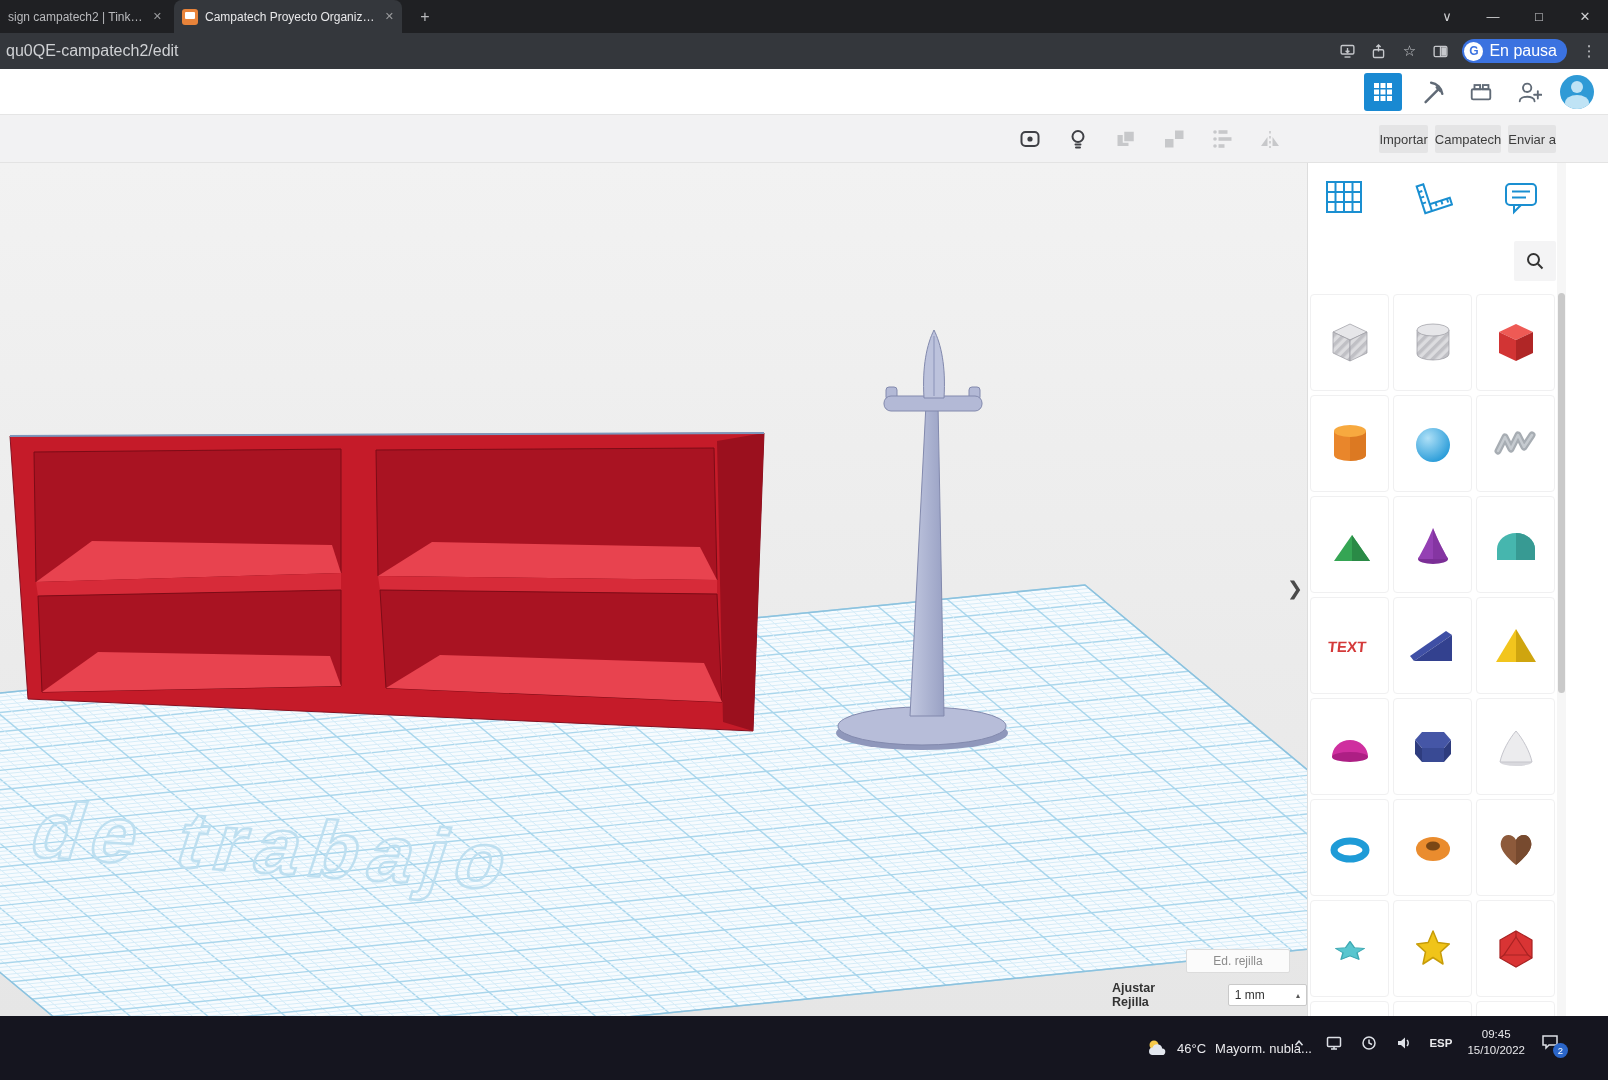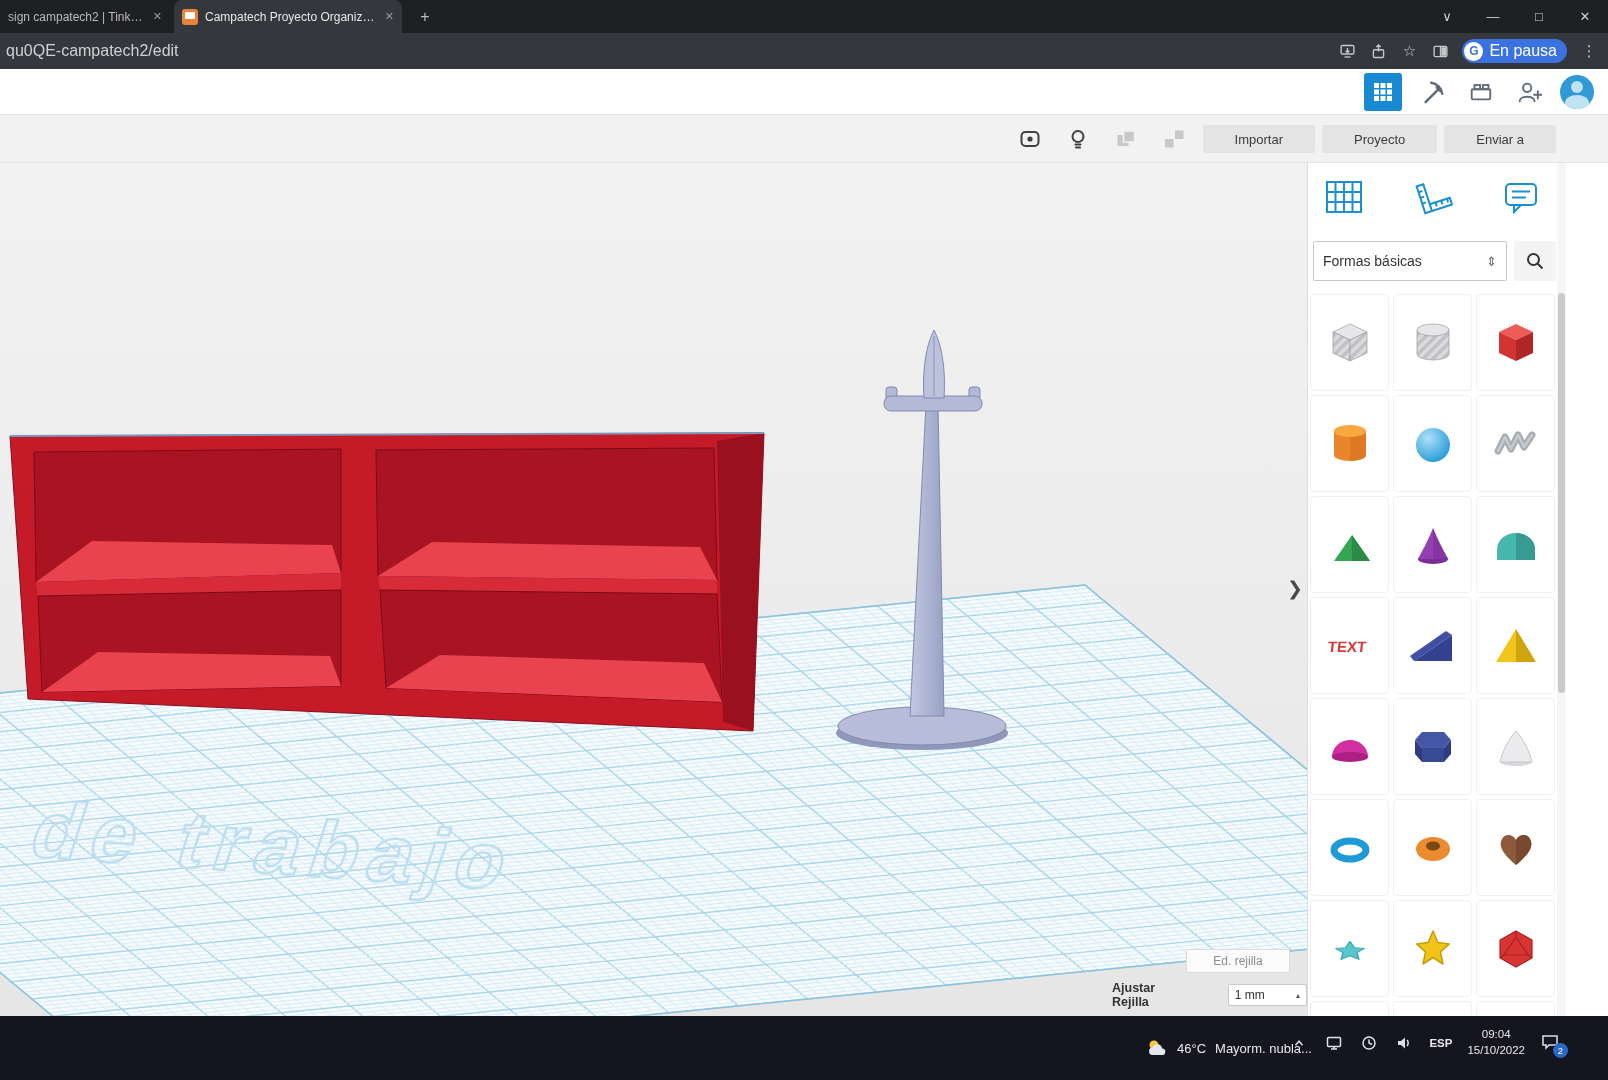--- a/index.html
+++ b/index.html
@@ -37,21 +37,21 @@
   .hicon{width:34px;height:34px;display:flex;align-items:center;justify-content:center;}
   .avatar{width:34px;height:34px;border-radius:50%;background:#2f9ad6;position:relative;overflow:hidden;}
   .avatar:before{content:"";position:absolute;left:11px;top:6px;width:12px;height:12px;border-radius:50%;background:#bfe3f5;}
   .avatar:after{content:"";position:absolute;left:5px;top:20px;width:24px;height:16px;border-radius:50%;background:#bfe3f5;}
 
   
   .toolrow{position:absolute;left:0;top:115px;width:1608px;height:48px;background:#f2f2f3;border-bottom:1px solid #e3e3e3;box-sizing:border-box;}
   .tool-icons{position:absolute;right:323px;top:0;height:48px;display:flex;align-items:center;gap:18px;}
   .ticon{width:30px;height:30px;display:flex;align-items:center;justify-content:center;}
   .tool-buttons{position:absolute;right:52px;top:0;height:48px;display:flex;align-items:center;gap:7px;}
-  .tbtn{height:28px;padding:0 32px;background:#e4e4e5;border:none;border-radius:2px;color:#3c3c3c;font-size:13px;
+  .tbtn{height:28px;padding:0 0;background:#e4e4e5;border:none;border-radius:2px;color:#3c3c3c;font-size:13px;
         font-family:"Liberation Sans",sans-serif;display:flex;align-items:center;}
 
   
   .main{position:absolute;left:0;top:163px;width:1608px;height:853px;}
   .viewport{position:absolute;left:0;top:0;width:1307px;height:853px;background:linear-gradient(#f2f2f2,#e6e6e6);overflow:hidden;}
   .viewport svg.scene{position:absolute;left:0;top:0;}
   .gl-f{stroke:#d5ecf8;stroke-width:1;}
   .gl-h{stroke:#a9d6ec;stroke-width:1.4;}
   .plane-fill{fill:#f7fbfe;}
   .plane-outline{fill:none;stroke:#8cc2de;stroke-width:1.5;}
@@ -250,21 +250,21 @@
       <span class="ticon">
         <svg width="24" height="24" viewBox="0 0 24 24">
           <polygon points="3,19 9.5,10 9.5,19" fill="#c7c8ca"></polygon>
             <polygon points="21,19 14.5,10 14.5,19" fill="#c7c8ca"></polygon>
           <line x1="12" y1="4" x2="12" y2="21" stroke="#c7c8ca" stroke-width="1.6" stroke-dasharray="2.5 2.5"></line>
         </svg>
       </span>
     </div>
     <div class="tool-buttons">
       <button class="tbtn">Importar</button>
-      <button class="tbtn">Proyecto</button>
+      <button class="tbtn">Campatech</button>
       <button class="tbtn">Enviar a</button>
     </div>
   </div>
 
   <div class="main">
 
     <div class="viewport">
       <svg class="scene" width="1307" height="853" viewBox="0 163 1307 853">
 
         <g id="plane-grid" transform="matrix(13.85 -1.38 4.15 3.45 -300 723)">
@@ -552,24 +552,20 @@
         <span class="picon">
           <svg width="38" height="36" viewBox="0 0 38 36" fill="none" stroke="#1a8fd1" stroke-width="2">
             <rect x="4" y="5" width="30" height="21" rx="4"></rect>
             <path d="M12 26 L12 33 L19 26"></path>
             <line x1="10" y1="12.5" x2="28" y2="12.5"></line>
               <line x1="10" y1="18.5" x2="24" y2="18.5"></line>
           </svg>
         </span>
       </div>
 
-      <div class="shape-select">
-        <span class="shape-select-value">Formas básicas</span>
-        <span class="updown">⇕</span>
-      </div>
       <div class="search-btn">
         <svg width="20" height="20" viewBox="0 0 20 20" fill="none" stroke="#333" stroke-width="2">
           <circle cx="8.5" cy="8.5" r="5.5"></circle>
             <line x1="12.8" y1="12.8" x2="17.5" y2="17.5"></line>
         </svg>
       </div>
 
       <div class="shape-grid">
 
         <div class="tile">
@@ -751,21 +747,21 @@
         </svg>
       </span>
       <span class="tray-icon">
         <svg width="18" height="18" viewBox="0 0 18 18">
           <path d="M3,7 L6,7 L10,3.5 L10,14.5 L6,11 L3,11 Z" fill="#dde0e6"></path>
           <path d="M12,6 C13.6,7.6 13.6,10.4 12,12" fill="none" stroke="#dde0e6" stroke-width="1.5"></path>
         </svg>
       </span>
       <span class="lang">ESP</span>
       <div class="clockblock">
-        <div>09:04</div>
+        <div>09:45</div>
         <div>15/10/2022</div>
       </div>
       <div class="action-wrap">
         <svg width="22" height="22" viewBox="0 0 22 22" fill="none" stroke="#dde0e6" stroke-width="1.5">
           <path d="M3,5 L17,5 L17,14 L9,14 L6,17 L6,14 L3,14 Z"></path>
         </svg>
         <span class="badge">2</span>
       </div>
     </div>
   </div>

